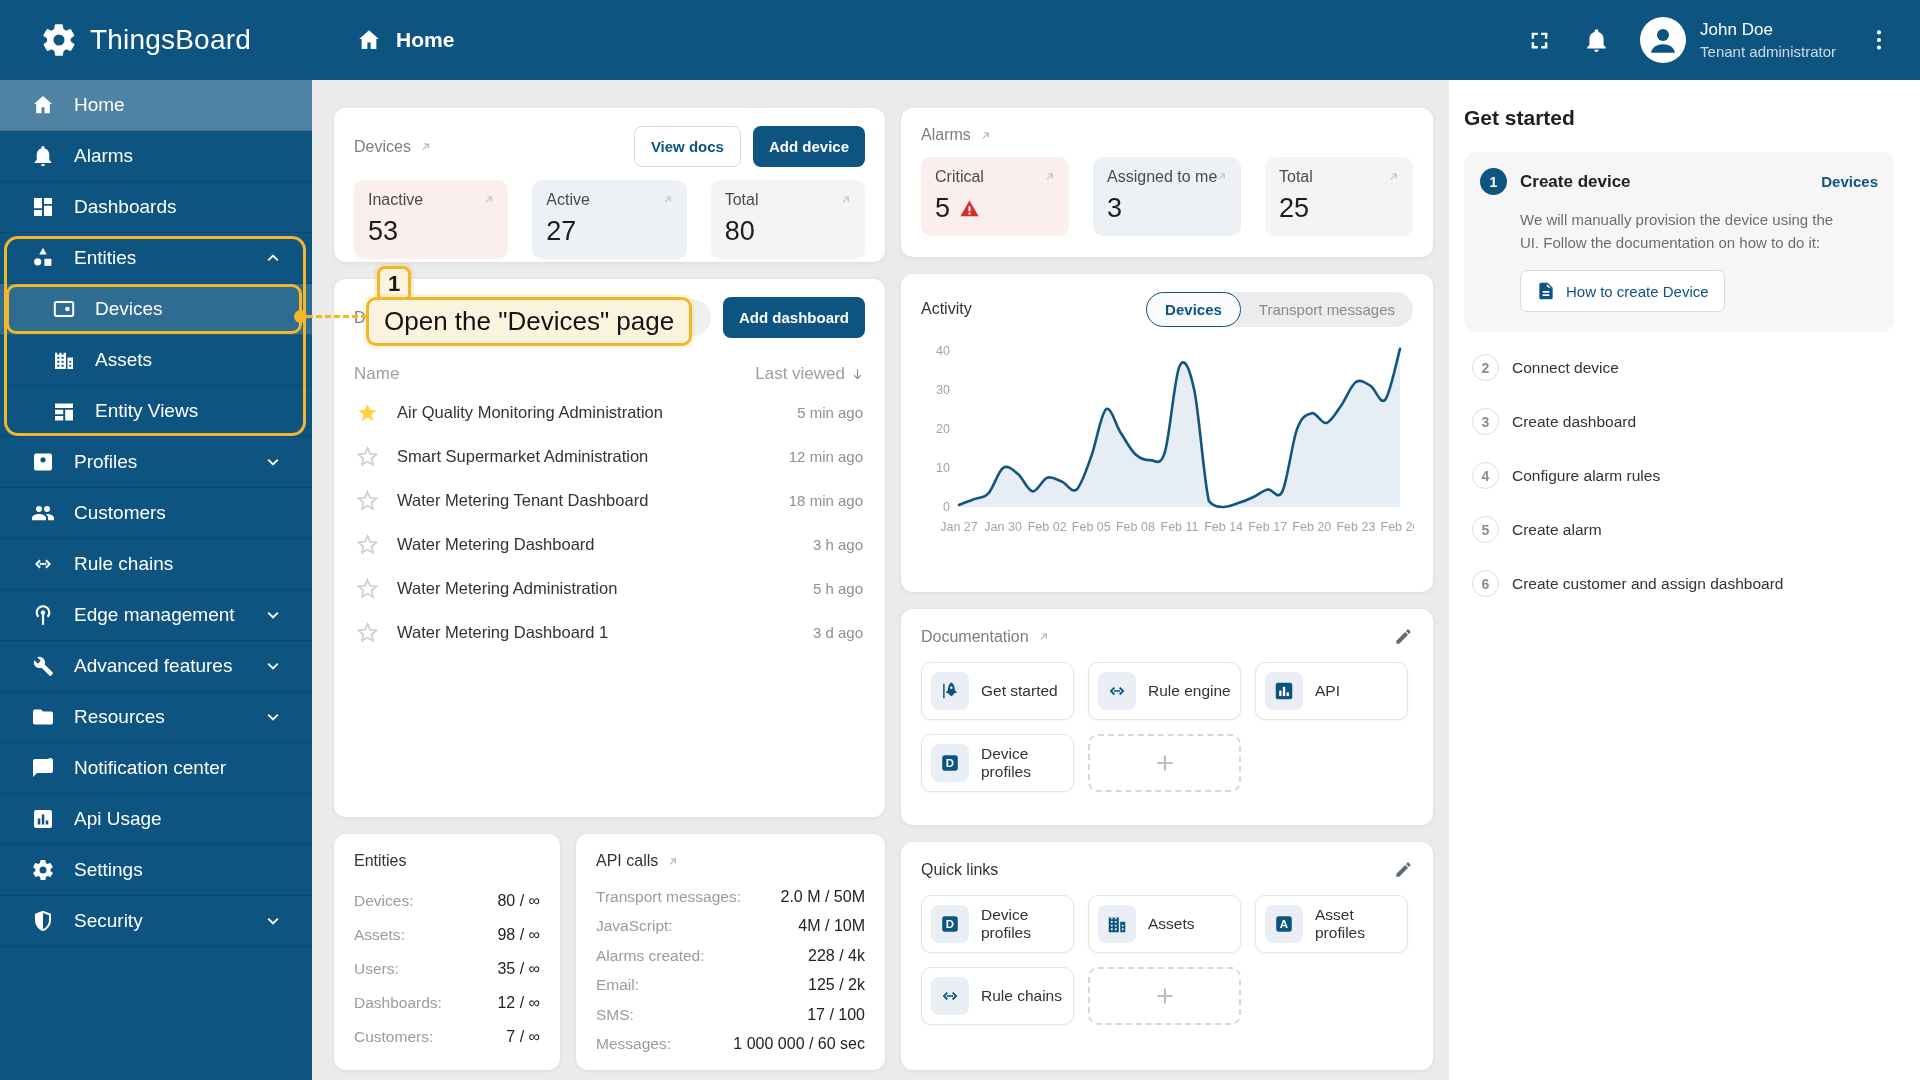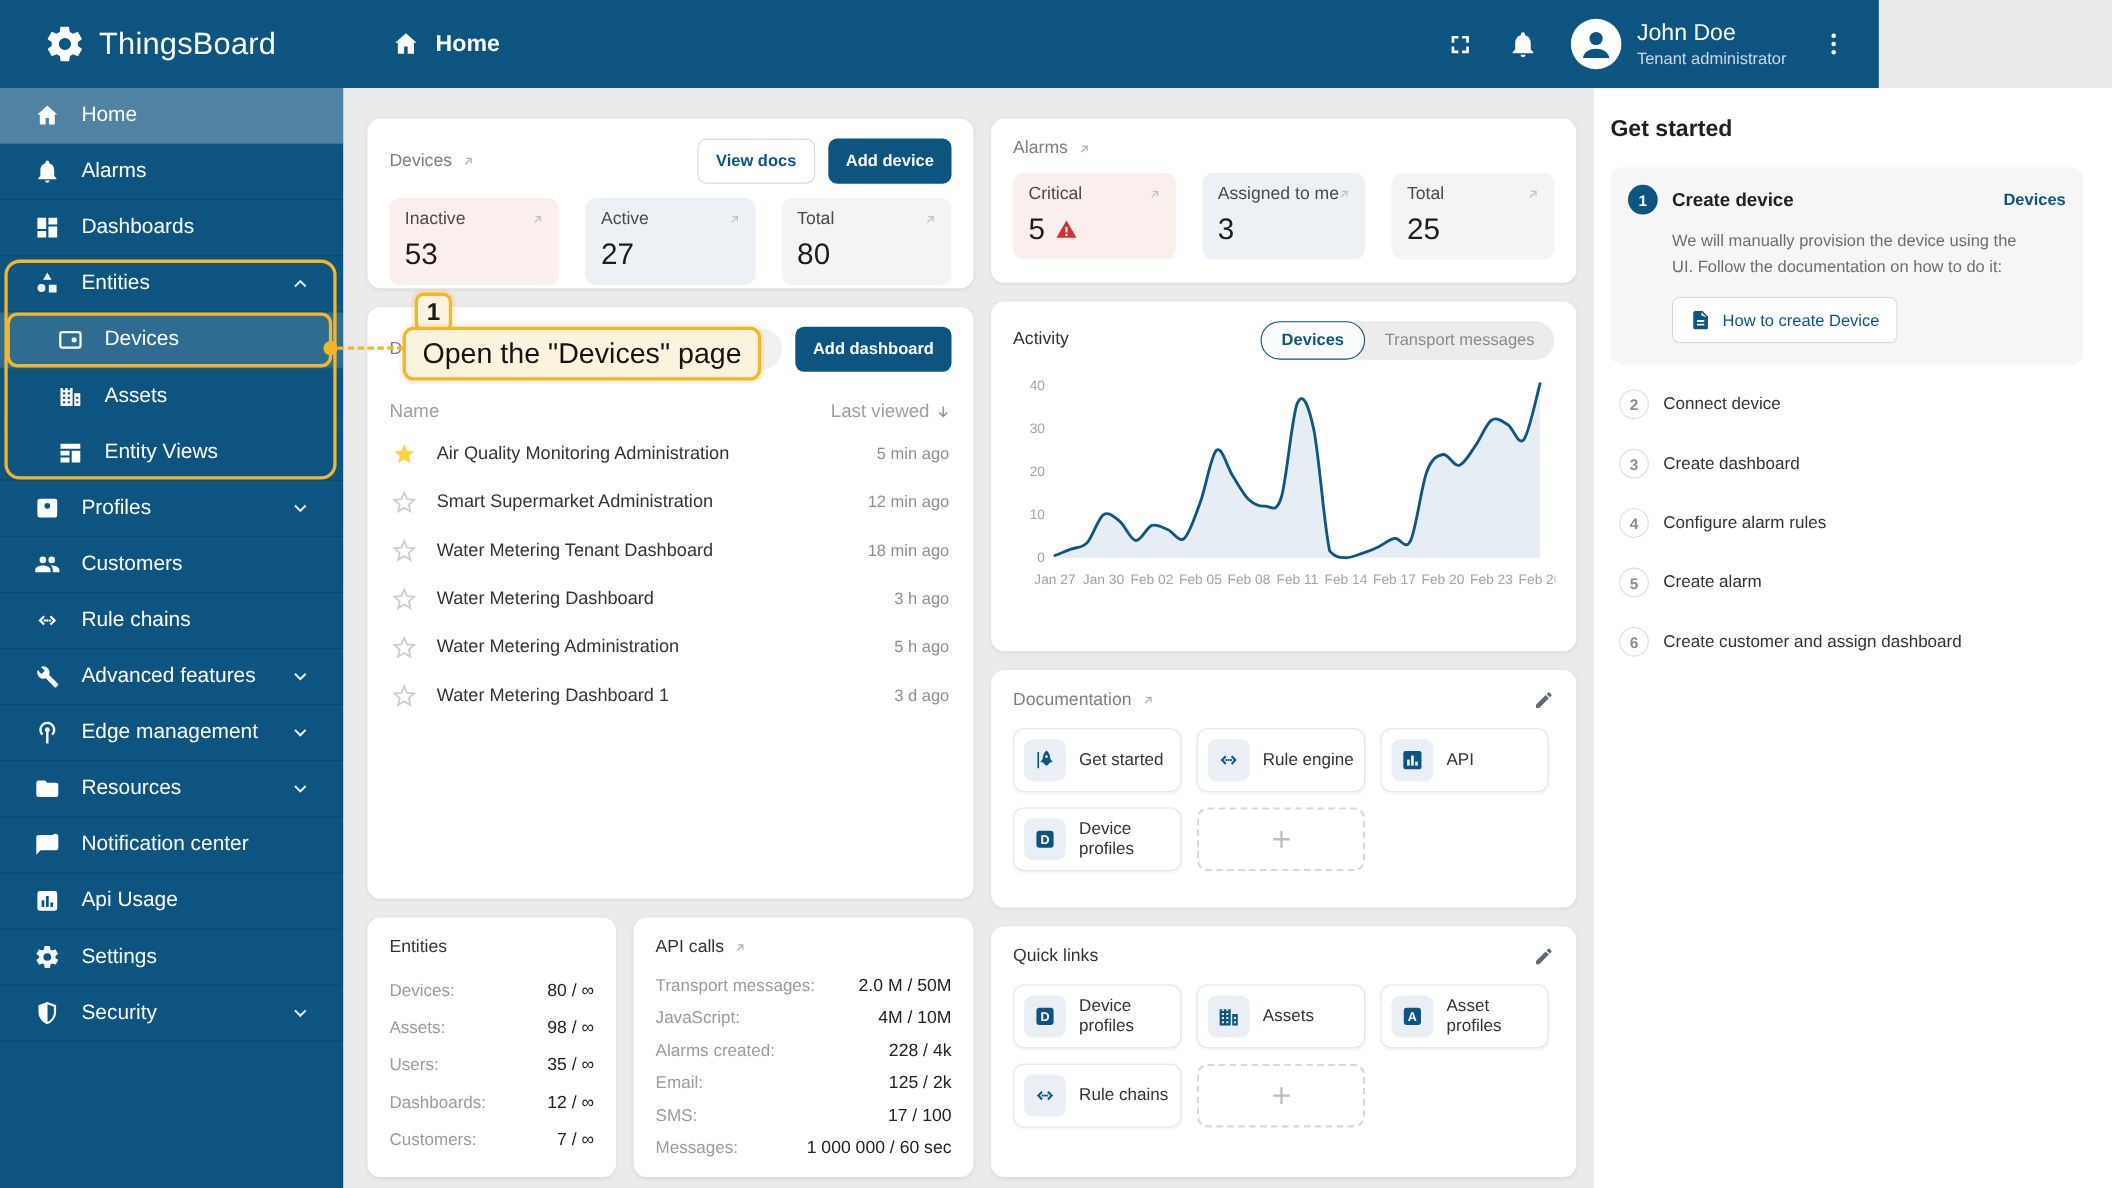--- a/index.html
+++ b/index.html
@@ -3,34 +3,34 @@
 <meta charset="utf-8">
 <style>
   * { margin:0; padding:0; box-sizing:border-box; }
   html,body { width:1920px; height:1080px; overflow:hidden; }
   body { font-family:"Liberation Sans","DejaVu Sans",sans-serif; background:#EBEBEB; color:#222;
          --brand:#0D5480; --gold:#F2B62C; --cream:#FCF3DF; }
   .icon { display:inline-flex; align-items:center; justify-content:center; line-height:1; }
   .icon svg { width:1em; height:1em; fill:currentColor; }
 
   
-  .topbar { position:absolute; top:0; left:0; width:1708px; height:80px; background:var(--brand);
+  .topbar { position:absolute; top:0; left:0; width:1920px; height:80px; background:var(--brand);
             display:flex; align-items:center; color:#fff; z-index:10; }
   .logo-zone { width:312px; height:80px; display:flex; align-items:center; padding-left:40px; gap:12px; }
   .logo-mark { font-size:38px; color:#fff; }
   .logo-text { font-size:28px; font-weight:500; letter-spacing:.2px; }
   .page-title-wrap { display:flex; align-items:center; gap:14px; margin-left:44px; }
   .page-title-wrap .icon { font-size:26px; }
   .page-title { font-size:21px; font-weight:600; }
   .topbar-right { margin-left:auto; display:flex; align-items:center; gap:30px; padding-right:28px; }
   .top-icon-btn { font-size:27px; color:#fff; cursor:pointer; }
   .avatar { width:46px; height:46px; border-radius:50%; background:#fff; color:var(--brand);
             display:flex; align-items:center; justify-content:center; font-size:40px; overflow:hidden; }
   .user-block { display:flex; flex-direction:column; gap:3px; }
-  .user-name { font-size:21px; font-weight:500; }
+  .user-name { font-size:17px; font-weight:500; }
   .user-role { font-size:15px; color:rgba(255,255,255,.78); }
   .kebab { font-size:26px; letter-spacing:0; }
 
   
   .sidebar { position:absolute; top:80px; left:0; width:312px; bottom:0; background:var(--brand); z-index:5; }
   .side-item { height:51px; display:flex; align-items:center; padding-left:31px; gap:19px; color:#fff;
                border-bottom:1px solid rgba(0,0,0,.14); cursor:pointer; }
   .side-item .icon { font-size:24px; --hole:var(--brand); }
   .side-item .lbl { font-size:19px; font-weight:500; }
   .side-item .chev { margin-left:auto; margin-right:28px; font-size:22px; opacity:.95; }
@@ -288,37 +288,37 @@
             <circle cx="9.7" cy="12" r="1.15"></circle>
             <circle cx="12" cy="12" r="1.15"></circle>
             <circle cx="14.3" cy="12" r="1.15"></circle>
           </svg>
         </span>
         <span class="lbl">Rule chains</span>
       </div>
       <div class="side-item">
         <span class="icon">
           <svg viewBox="0 0 24 24">
+            <path d="M12 2.2a7.3 7.3 0 0 0-7.3 7.3c0 2 .8 3.8 2.1 5.1l1.5-1.5a5.2 5.2 0 1 1 7.4 0l1.5 1.5a7.3 7.3 0 0 0-5.2-12.4zm0 5a2.3 2.3 0 0 0-1.1 4.3v10.3h2.2V11.5A2.3 2.3 0 0 0 12 7.2z"></path>
+          </svg>
+        </span>
+        <span class="lbl">Edge management</span>
+        <span class="icon chev">
+          <svg viewBox="0 0 24 24">
+            <path d="M7.4 8.6 12 13.2l4.6-4.6L18 10l-6 6-6-6z"></path>
+          </svg>
+        </span>
+      </div>
+      <div class="side-item">
+        <span class="icon">
+          <svg viewBox="0 0 24 24">
             <path d="M21.7 18.6l-8-8c.8-2 .4-4.4-1.3-6.1A5.6 5.6 0 0 0 6.2 3.3l3.5 3.5-2.9 2.9L3.3 6.2a5.6 5.6 0 0 0 1.2 6.2c1.7 1.7 4.1 2.1 6.1 1.3l8 8c.4.4 1 .4 1.4 0l1.7-1.7c.4-.4.4-1 0-1.4z"></path>
           </svg>
         </span>
         <span class="lbl">Advanced features</span>
-        <span class="icon chev">
-          <svg viewBox="0 0 24 24">
-            <path d="M7.4 8.6 12 13.2l4.6-4.6L18 10l-6 6-6-6z"></path>
-          </svg>
-        </span>
-      </div>
-      <div class="side-item">
-        <span class="icon">
-          <svg viewBox="0 0 24 24">
-            <path d="M12 2.2a7.3 7.3 0 0 0-7.3 7.3c0 2 .8 3.8 2.1 5.1l1.5-1.5a5.2 5.2 0 1 1 7.4 0l1.5 1.5a7.3 7.3 0 0 0-5.2-12.4zm0 5a2.3 2.3 0 0 0-1.1 4.3v10.3h2.2V11.5A2.3 2.3 0 0 0 12 7.2z"></path>
-          </svg>
-        </span>
-        <span class="lbl">Edge management</span>
         <span class="icon chev">
           <svg viewBox="0 0 24 24">
             <path d="M7.4 8.6 12 13.2l4.6-4.6L18 10l-6 6-6-6z"></path>
           </svg>
         </span>
       </div>
       <div class="side-item">
         <span class="icon">
           <svg viewBox="0 0 24 24">
             <path d="M10 4.5H4a2 2 0 0 0-2 2v11a2 2 0 0 0 2 2h16a2 2 0 0 0 2-2v-9a2 2 0 0 0-2-2h-8z"></path>

